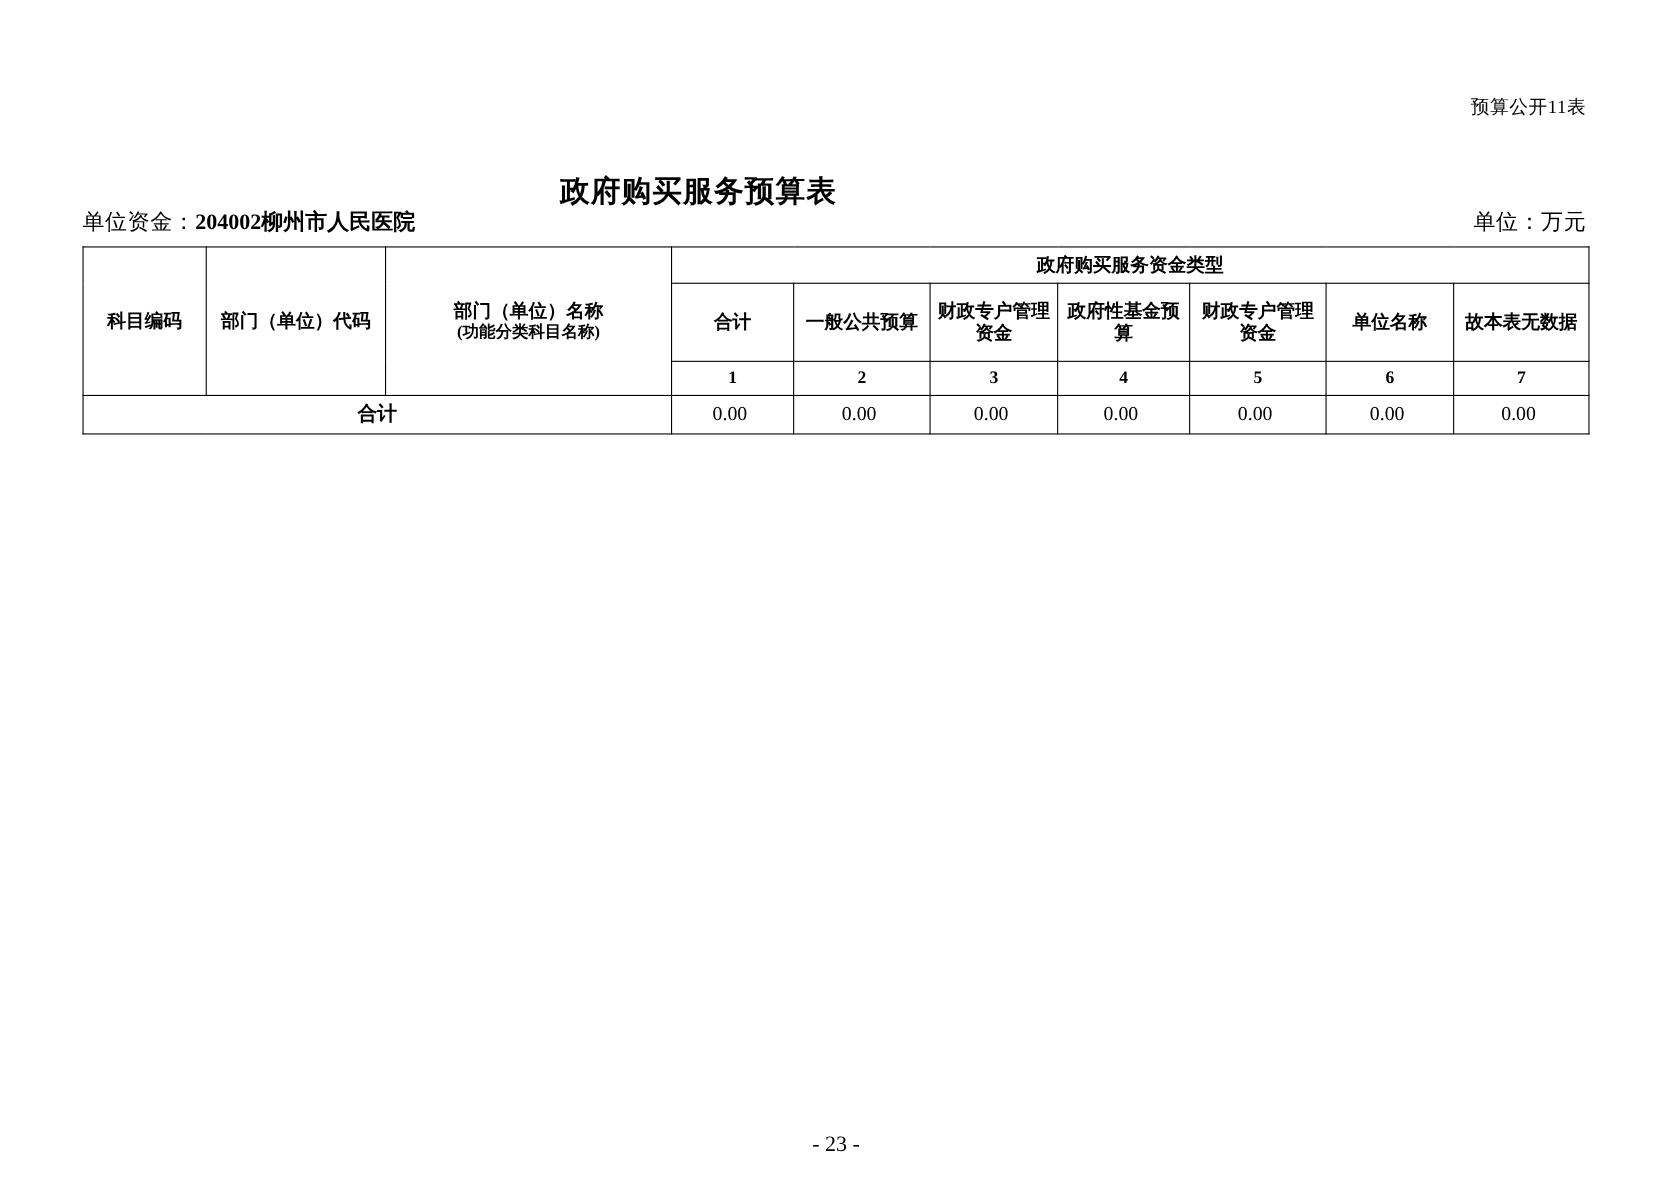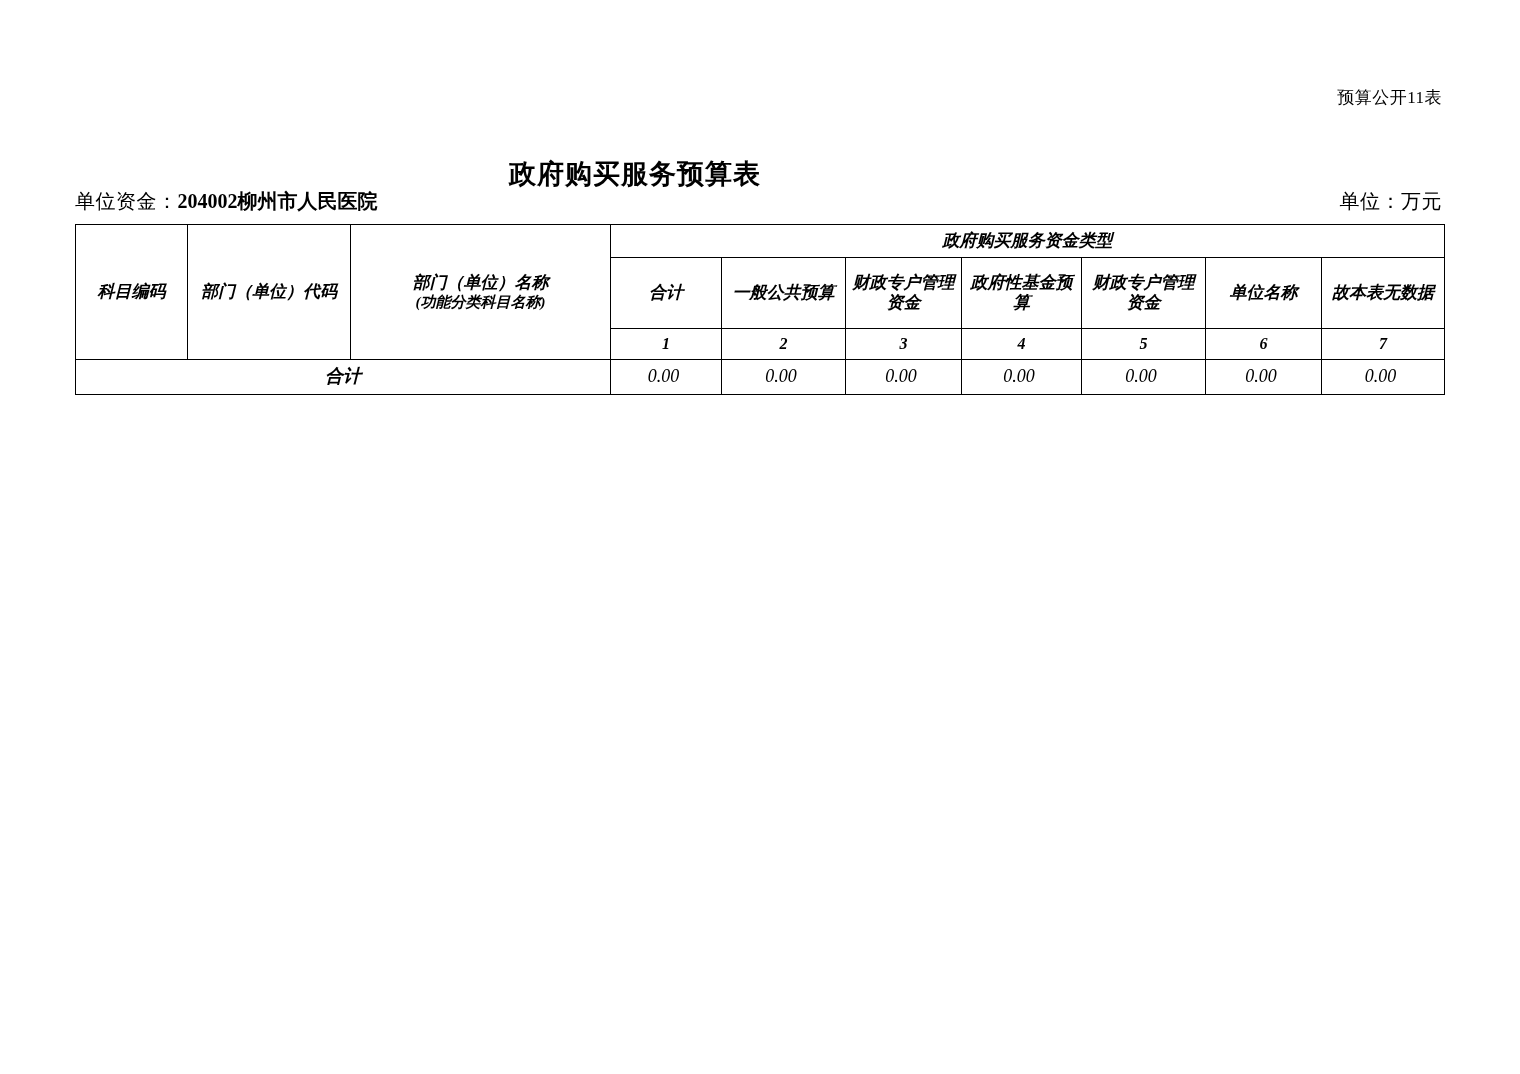--- a/index.html
+++ b/index.html
@@ -70,21 +70,20 @@
   }
   table.budget td, table.budget th {
     border: 1px solid #000000;
     text-align: center;
     vertical-align: middle;
     font-size: 17px;
     font-weight: bold;
     font-family: "Liberation Serif", "DejaVu Serif", serif;
     padding: 2px 3px;
     line-height: 1.2;
-    font-style: italic;
   }
   table.budget td.group-head {
     font-size: 17px;
     height: 28px;
   }
   table.budget td.col-head {
     height: 66px;
   }
   table.budget td.num-head {
     height: 26px;
@@ -184,14 +183,15 @@
         <td class="value">0.00</td>
         <td class="value">0.00</td>
         <td class="value">0.00</td>
         <td class="value">0.00</td>
         <td class="value">0.00</td>
       </tr>
     </tbody>
   </table>
 
 
+  <div class="page-number">- 23 -</div>
 
 </div>
 
 </body></html>

